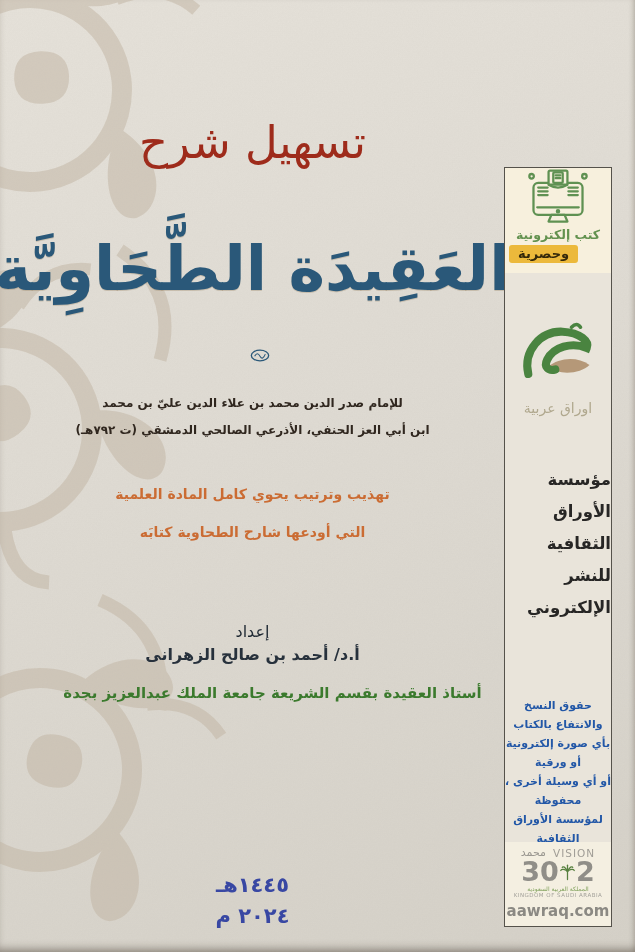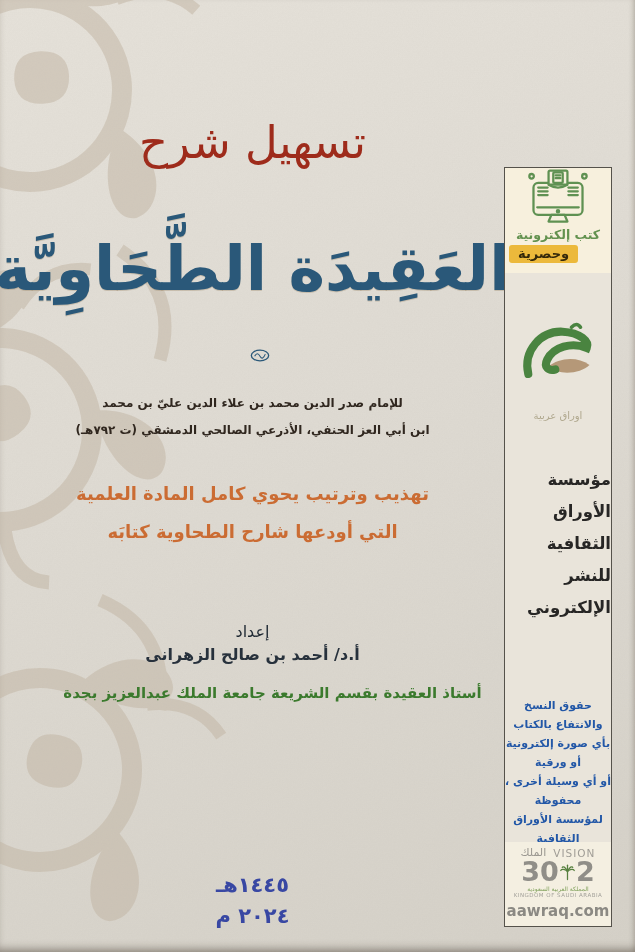--- a/index.html
+++ b/index.html
@@ -15,38 +15,38 @@
   .texture{ position:absolute; inset:0; opacity:.14; pointer-events:none; }
   .floral{ position:absolute; left:-30px; top:0; width:420px; height:952px; opacity:.5; pointer-events:none; color:#c2b5a3;}
   
   .main{ position:absolute; left:0; top:0; width:505px; height:736px; text-align:center; direction:rtl; }
   .kicker{ position:absolute; top:116px; left:0; right:0; font-size:45px; color:#9e2b1b; }
   .book-title{ position:absolute; top:232px; left:-10px; right:-10px; font-size:62px; font-weight:bold;
       color:#2a5879; white-space:nowrap; text-shadow:0 1px 0 rgba(155,134,104,.35); }
   .sig{ position:absolute; top:348px; left:250px; }
   .author{ position:absolute; top:390px; left:0; right:0; font-size:12px; font-weight:bold;
       color:#30271f; line-height:27px; }
-  .subtitle{ position:absolute; top:475px; left:0; right:0; font-size:18px; font-weight:bold;
+  .subtitle{ position:absolute; top:475px; left:0; right:0; font-size:14px; font-weight:bold;
       color:#cb6c33; line-height:38px; }
   .prep-label{ position:absolute; top:622px; left:0; right:0; font-size:16px; color:#1f2933; }
   .prep-name{ position:absolute; top:645px; left:0; right:0; font-size:16px; font-weight:bold; color:#27313c; }
   .prep-affil{ position:absolute; top:684px; left:0; right:0; font-size:15px; font-weight:bold; color:#3b7a2d;margin-left:40px; }
   .years{ position:absolute; top:870px; left:0; right:0; font-size:21px; font-weight:bold;
       color:#3847a3; line-height:31px; }
   
   .sidebar{ position:absolute; left:504px; top:167px; width:108px; height:760px;
       border:1px solid #55524b; background:#e9e4da; direction:rtl; }
   .badge{ position:absolute; top:0; left:0; right:0; height:105px; background:#f7f0dd;
       display:flex; flex-direction:column; align-items:center; }
   .badge .chip-row{ width:100%; text-align:center; padding-right:18px; direction:ltr;}
   .badge-line1{ font-size:12.5px; font-weight:bold; color:#63924f; margin-top:1px; }
   .badge-chip{ display:inline-block; background:#ecb93b; color:#35290a; font-size:13px; font-weight:bold;
       padding:1px 9px 2px; border-radius:3px; margin-top:3px; margin-left:4px; float:left; }
   .logo-block{ position:absolute; top:152px; left:0; right:0; text-align:center; }
-  .logo-word{ font-size:10px; color:#b0a88e; margin-top:18px; letter-spacing:1px; }
+  .logo-word{ font-size:14px; color:#b0a88e; margin-top:8px; letter-spacing:1px; }
   .publisher{ position:absolute; top:296px; left:0; right:0; font-size:16.5px;
       font-weight:bold; color:#272625; line-height:32px; }
   .copyright{ position:absolute; top:528px; left:0; right:0; text-align:center; font-size:11px;
       font-weight:bold; color:#2257a7; line-height:19px; }
   .vision{ position:absolute; bottom:0; left:0; right:0; height:84px; background:#f4efe1;
       text-align:center; padding-top:4px; }
   .vision-row1{ display:flex; justify-content:center; align-items:center; gap:7px;
       font-size:10.5px; color:#a09d96; letter-spacing:1px; }
   .vision-ar{ color:#9a9790; font-size:11px; }
   .vision-year{ display:flex; justify-content:center; align-items:center; gap:1px;
@@ -163,21 +163,21 @@
     <div class="copyright">
       <div>حقوق النسخ والانتفاع بالكتاب</div>
       <div>بأي صورة إلكترونية أو ورقية</div>
       <div>أو أي وسيلة أخرى ، محفوظة</div>
       <div>لمؤسسة الأوراق الثقافية</div>
     </div>
 
     <div class="vision">
       <div class="vision-row1">
         <span>VISION</span>
-        <span class="vision-ar">الملك</span>
+        <span class="vision-ar">محمد</span>
       </div>
       <div class="vision-year">
         <span>2</span>
         <svg width="15" height="20" viewBox="0 0 20 24" fill="none" stroke="#57803f" stroke-width="1.7" stroke-linecap="round">
           <path d="M10 22 L10 11"></path>
           <path d="M10 11 C6 8 2 8 1 10"></path>
             <path d="M10 11 C14 8 18 8 19 10"></path>
           <path d="M10 11 C7 5 4 4 3 6"></path>
             <path d="M10 11 C13 5 16 4 17 6"></path>
           <path d="M10 11 L10 3"></path>

